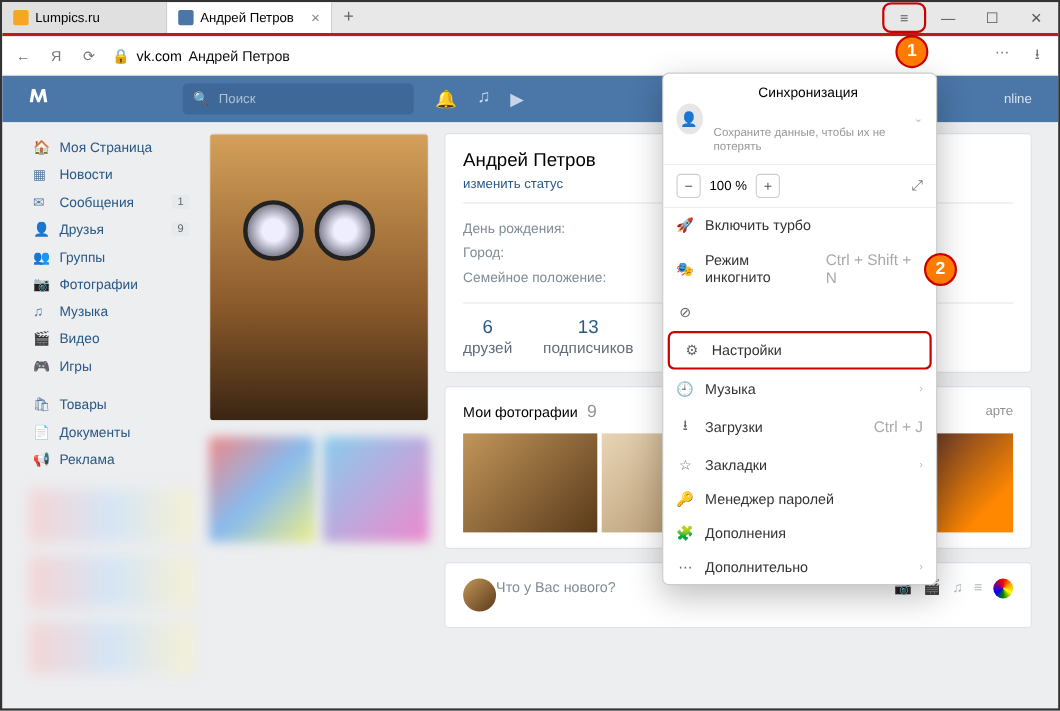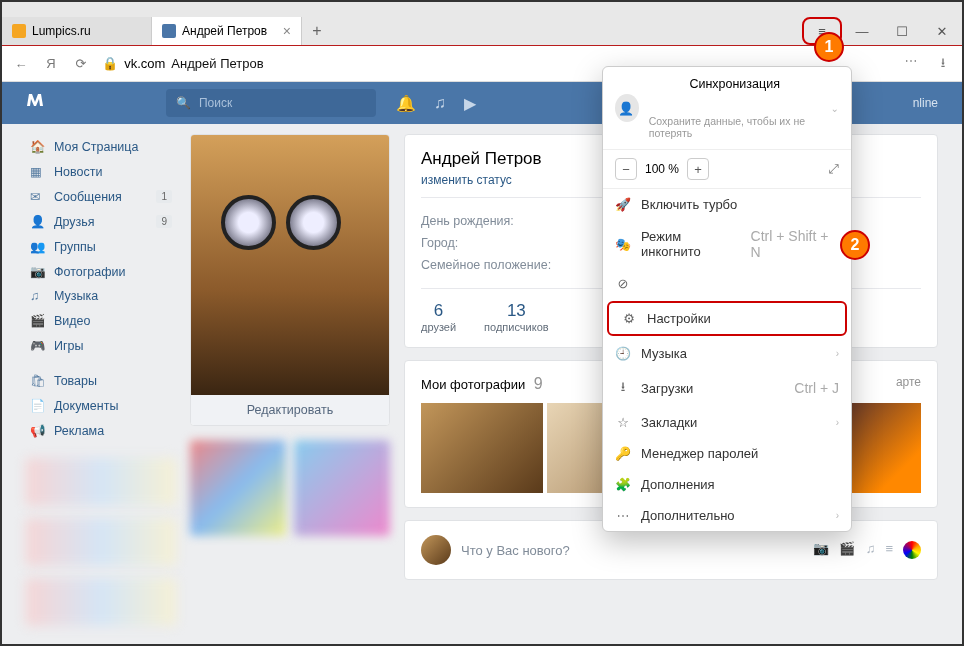--- a/index.html
+++ b/index.html
@@ -1,19 +1,19 @@
 <!DOCTYPE html>
 <html><head>
 <meta charset="utf-8">
 <style>
 * { box-sizing: border-box; margin: 0; padding: 0; font-family: -apple-system, BlinkMacSystemFont, "Segoe UI", Arial, sans-serif; }
 body { background: #edeef0; width: 964px; height: 646px; overflow: hidden; position: relative; border: 2px solid #333; }
 
 
-.browser-tabs { height: 44px; background: #e8e8e8; display: flex; align-items: flex-end; border-bottom: 1px solid #b91c1c; }
+.browser-tabs { height: 31px; background: #e8e8e8; display: flex; align-items: flex-end; border-bottom: 3px solid #b91c1c; }
 .tab { height: 28px; padding: 0 10px; display: flex; align-items: center; gap: 6px; font-size: 12px; border-right: 1px solid #ccc; background: #e0e0e0; min-width: 150px; cursor: pointer; }
 .tab.active { background: #fff; }
 .tab-fav { width: 14px; height: 14px; border-radius: 2px; }
 .tab-close { color: #888; font-size: 14px; margin-left: auto; cursor: pointer; }
 .new-tab { width: 30px; display: flex; align-items: center; justify-content: center; color: #666; cursor: pointer; font-size: 16px; height: 28px; }
 .window-controls { margin-left: auto; display: flex; }
 .wc-btn { width: 40px; height: 28px; display: flex; align-items: center; justify-content: center; color: #555; cursor: pointer; font-size: 13px; }
 .hamburger-btn { border: 2px solid #c00; border-radius: 8px; }
 
 .addr-bar { height: 36px; background: #fff; border-bottom: 1px solid #ddd; display: flex; align-items: center; padding: 0 10px; gap: 12px; font-size: 13px; color: #444; }
@@ -50,30 +50,30 @@
 .thumb-row { margin-top: 14px; display: flex; gap: 8px; }
 .thumb { width: 96px; height: 96px; background:#ddd; border-radius:4px; filter: blur(5px);}
 
 .main-col { flex: 1; display: flex; flex-direction: column; gap: 12px; }
 .card { background: #fff; border: 1px solid #e0e2e5; border-radius: 4px; padding: 14px 16px; }
 .name-h { font-size: 17px; font-weight: 500; color: #000; }
 .status-link { font-size: 12px; color: #2a5885; cursor: pointer; margin-top: 4px; display: block; }
 .info-row { font-size: 12.5px; color: #818c99; margin-top: 8px; }
 .stats { display: flex; gap: 28px; margin-top: 16px; border-top: 1px solid #e7e8ec; padding-top: 12px; text-align: center; }
 .stat-n { font-size: 17px; color: #2a5885; }
-.stat-l { font-size: 11px; color: #626d7a; }
+.stat-l { font-size: 14px; color: #626d7a; }
 .sec-title { font-size: 13px; color: #000; }
 .sec-count { color: #939393; margin-left: 4px; }
 .photo-strip { display: flex; gap: 4px; margin-top: 10px; }
 .ph { flex:1; height: 90px; }
 .ph1{background:linear-gradient(135deg,#c2965a,#5a3a1a);}
 .ph2{background:linear-gradient(135deg,#e8d5b5,#a88860);}
 .ph3{background:linear-gradient(135deg,#1a4a8a,#0a1a3a);}
 .ph4{background:linear-gradient(135deg,#2a1a3a,#ff8800 80%);}
-.composer { display:flex; align-items:center; gap:10px; font-size:13px; color:#818c99;}
+.composer { display:flex; font-size:13px; color:#818c99;}
 .composer .cav { width:30px; height:30px; border-radius:50%; background:linear-gradient(135deg,#c2965a,#5a3a1a);}
 .composer-icons{margin-left:auto; display:flex; gap:10px; color:#aeb7c2;}
 .rb-circle{width:18px;height:18px;border-radius:50%;background:conic-gradient(red,orange,yellow,green,blue,purple,red);}
 
 
 .menu { position: absolute; top: 64px; right: 110px; width: 250px; background: #fff; border: 1px solid #ccc; border-radius: 6px; box-shadow: 0 10px 30px rgba(0,0,0,0.25); z-index: 50; font-size: 13px; }
 .menu-sync { padding: 10px 12px; display:flex; gap:10px; border-bottom:1px solid #eee; align-items:center;}
 .sync-av{width:28px;height:28px;border-radius:50%;background:#e6e6e6;display:flex;align-items:center;justify-content:center;color:#aaa;}
 .sync-t{font-weight:500;font-size:12.5px;text-align:center;}
 .sync-s{font-size:10.5px;color:#999;margin-top:24px;}
@@ -209,21 +209,20 @@
   </div>
 
   <div class="profile-col">
     <div class="photo-card">
       <div class="avatar-big">
         <div class="goggles">
             <div class="lens"></div>
             <div class="lens"></div>
           </div>
       </div>
-      <div class="edit-btn">Редактировать</div>
     </div>
     <div class="thumb-row">
       <div class="thumb" style="background:linear-gradient(135deg,#e88,#8be,#ee8)"></div>
       <div class="thumb" style="background:linear-gradient(135deg,#8ce,#e8c)"></div>
     </div>
   </div>
 
   <div class="main-col">
     <div class="card">
       <div class="name-h">Андрей Петров</div>

